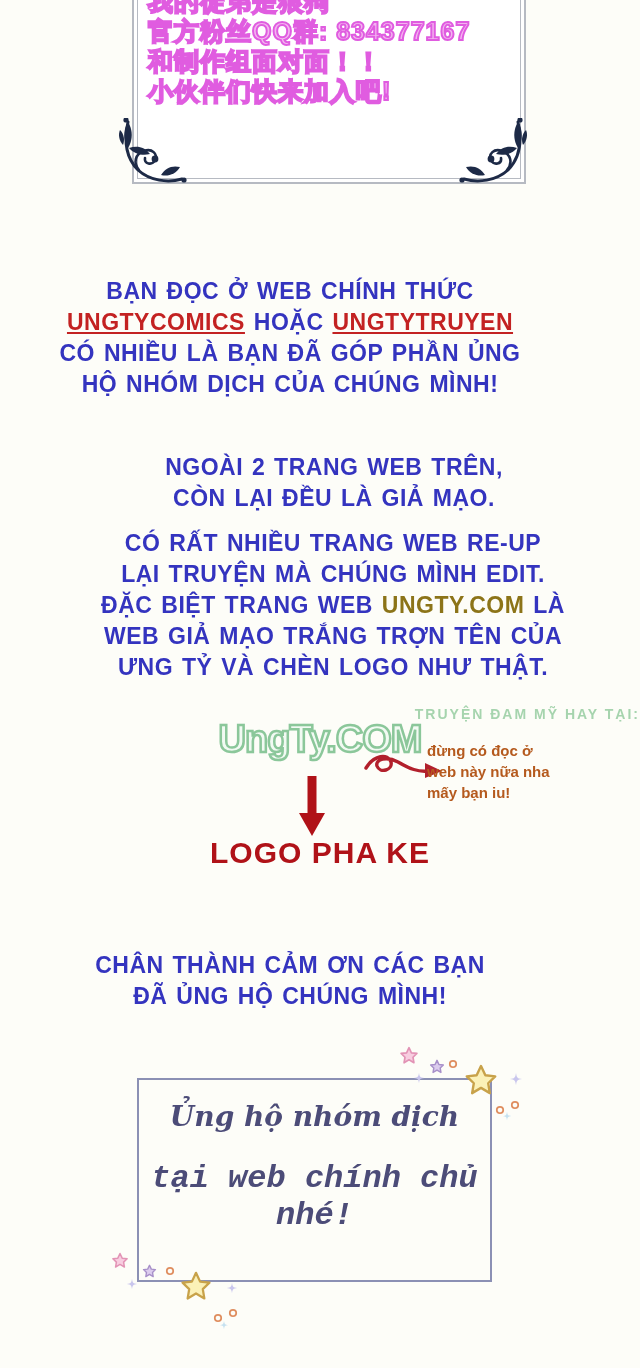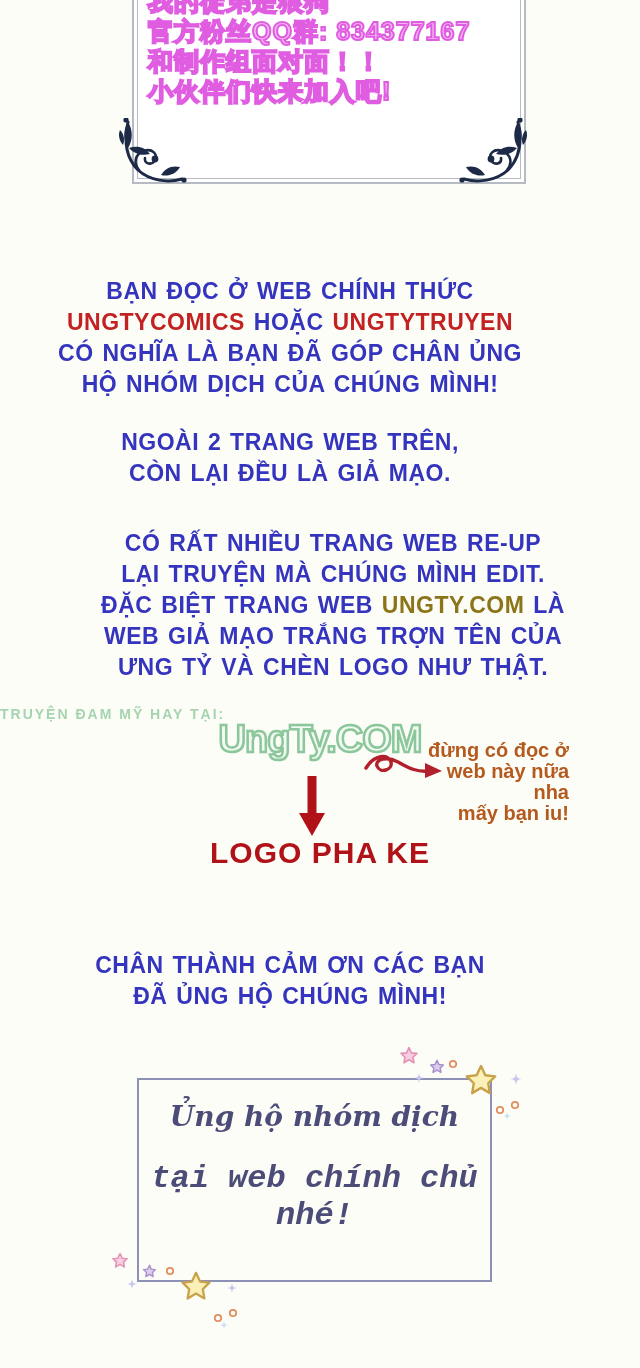--- a/index.html
+++ b/index.html
@@ -23,37 +23,37 @@
   }
   .orn{position:absolute;}
   .orn-left{left:106px;top:118px;}
   .orn-right{left:458px;top:118px;transform:scaleX(-1);}
   
   .para{
     position:absolute;left:0;width:580px;text-align:center;
     font-weight:bold;font-size:23px;line-height:31px;letter-spacing:.5px;word-spacing:2px;
     color:var(--c-blue,#3434bf);
   }
-  .p1{top:276px;} .p2{top:427px;} .p3{top:528px;padding-left:43px;} .thanks{top:950px;}
-  .red{color:var(--c-red,#c32222);}
+  .p1{top:276px;} .p2{top:452px;padding-left:44px;} .p3{top:528px;padding-left:43px;} .thanks{top:950px;}
+  .red{color:var(--c-red,#c32222);text-decoration:underline;}
   .olive{color:var(--c-olive,#8c7418);}
   
   .logo-caption{
-    position:absolute;top:706px;left:0;width:640px;text-align:left;
+    position:absolute;top:706px;left:0;width:640px;text-align:right;
     font-weight:bold;font-size:14px;letter-spacing:2px;
     color:var(--c-green_caption,#a6d4ae);
   }
   .logo-name{
     position:absolute;top:718px;left:0;width:640px;text-align:center;
     font-weight:bold;font-size:38px;letter-spacing:-1px;
     color:#f2faf3;-webkit-text-stroke:2.5px var(--c-logo_green,#8bc79a);
   }
   .note{
-    position:absolute;left:427px;top:740px;width:142px;text-align:right;
-    font-weight:bold;font-size:20px;line-height:21px;
+    position:absolute;left:427px;top:740px;width:142px;text-align:left;
+    font-weight:bold;font-size:15px;line-height:21px;
     color:var(--c-note_orange,#b55a1e);
   }
   .fake-label{
     position:absolute;top:836px;left:0;width:640px;text-align:center;
     font-weight:bold;font-size:30px;letter-spacing:1px;
     color:var(--c-dark_red,#b01218);
   }
   .arrow-down{position:absolute;left:297px;top:774px;}
   .arrow-curve{position:absolute;left:360px;top:750px;}
   
@@ -123,21 +123,21 @@
     </g>
   </svg>
 
   <div class="para p1">
     <div>BẠN ĐỌC Ở WEB CHÍNH THỨC</div>
     <div>
       <span class="red">UNGTYCOMICS</span>
       <span>HOẶC</span>
       <span class="red">UNGTYTRUYEN</span>
     </div>
-    <div>CÓ NGHĨA LÀ BẠN ĐÃ GÓP CHÂN ỦNG</div>
+    <div>CÓ NHIỀU LÀ BẠN ĐÃ GÓP PHẦN ỦNG</div>
     <div>HỘ NHÓM DỊCH CỦA CHÚNG MÌNH!</div>
   </div>
 
   <div class="para p2">
     <div>NGOÀI 2 TRANG WEB TRÊN,</div>
     <div>CÒN LẠI ĐỀU LÀ GIẢ MẠO.</div>
   </div>
 
   <div class="para p3">
     <div>CÓ RẤT NHIỀU TRANG WEB RE-UP</div>

